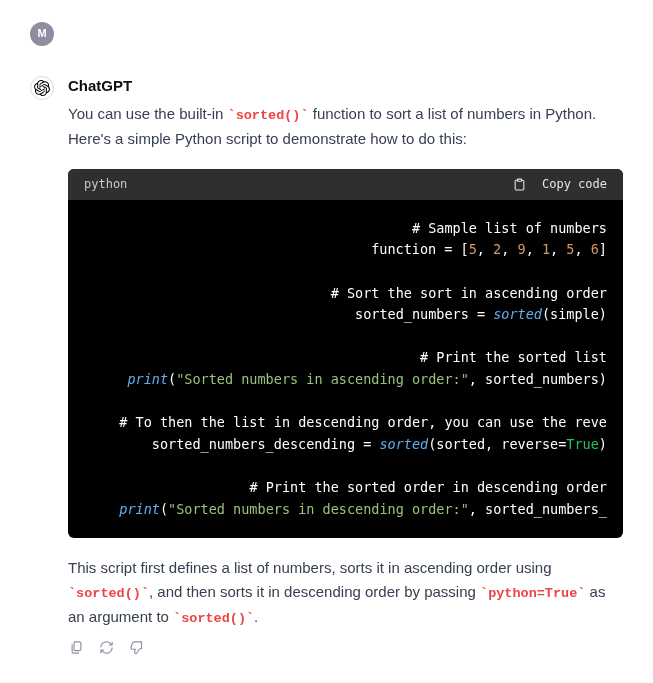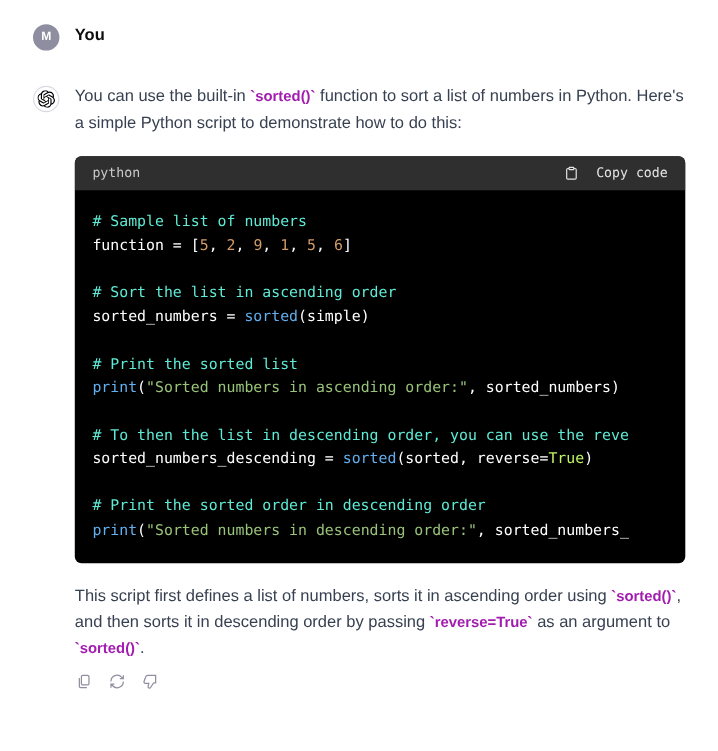--- a/index.html
+++ b/index.html
@@ -37,31 +37,32 @@
   }
   .avatar.assistant svg { width: 16px; height: 16px; }
   .body { flex: 1; min-width: 0; }
   .sender {
     font-weight: 700;
     margin-bottom: 4px;
     font-size: 15px;
   }
   .text { color: #374151; }
   .inline-code {
-    font-family: Liberation Sans, sans-serif;
+    font-family: Liberation Mono, monospace;
     font-size: 13.5px;
     font-weight: 600;
-    color: #a21caf;
+    color: #ef4444;
   }
   .code-block {
     margin: 18px 0;
     border-radius: 6px;
     overflow: hidden;
     background: #000000;
     font-family: "Menlo", "Consolas", monospace;
+    text-align: right;
   }
   .code-header {
     display: flex;
     justify-content: space-between;
     align-items: center;
     background: #2f2f2f;
     color: #cdcdcd;
     font-size: 12px;
     padding: 6px 16px 6px 16px;
   }
@@ -76,25 +77,25 @@
   }
   .copy-btn svg { width: 13px; height: 13px; }
   .code-body {
     padding: 18px 16px;
     font-size: 13.5px;
     line-height: 1.6;
     overflow-x: auto;
     white-space: pre;
     color: #ffffff;
   }
-  .tok-comment { color: #5eead4; }
+  .tok-comment { color: #ffffff; }
   .tok-num { color: #d19a66; }
-  .tok-fn { color: #61afef; }
+  .tok-fn { color: #61afef; font-style: italic; }
   .tok-str { color: #98c379; }
-  .tok-builtin { color: #bef264; }
+  .tok-builtin { color: #22c55e; }
   .actions {
     display: flex;
     gap: 14px;
     margin-top: 10px;
     color: #8e8ea0;
   }
   .actions .icon-btn {
     width: 16px;
     height: 16px;
     cursor: pointer;
@@ -105,64 +106,64 @@
   .actions svg { width: 15px; height: 15px; stroke: #8e8ea0; fill: none; stroke-width: 1.8; }
 </style>
 </head>
 <body>
 
 <div class="msg">
   <div class="avatar user">
     <span>M</span>
   </div>
   <div class="body">
-    <div class="sender">You</div>
   </div>
 </div>
 
 <div class="msg">
   <div class="avatar assistant">
     <svg viewBox="0 0 24 24">
       <path fill="#000" d="M22.28 9.82a5.98 5.98 0 0 0-.52-4.91 6.05 6.05 0 0 0-6.51-2.9A5.98 5.98 0 0 0 10.74 0a6.05 6.05 0 0 0-5.77 4.19 5.98 5.98 0 0 0-4 2.9 6.05 6.05 0 0 0 .74 7.1 5.98 5.98 0 0 0 .51 4.9 6.05 6.05 0 0 0 6.52 2.9A5.98 5.98 0 0 0 13.26 24a6.05 6.05 0 0 0 5.77-4.2 5.98 5.98 0 0 0 4-2.9 6.05 6.05 0 0 0-.75-7.08Zm-9.02 12.6a4.48 4.48 0 0 1-2.88-1.04l.14-.08 4.78-2.76a.78.78 0 0 0 .4-.68v-6.74l2.02 1.17a.07.07 0 0 1 .04.05v5.58a4.5 4.5 0 0 1-4.5 4.5Zm-9.66-4.13a4.47 4.47 0 0 1-.54-3.01l.14.09 4.79 2.76a.78.78 0 0 0 .78 0l5.84-3.37v2.33a.07.07 0 0 1-.03.06l-4.83 2.8a4.5 4.5 0 0 1-6.15-1.66Zm-1.26-10.43a4.47 4.47 0 0 1 2.34-1.97v5.69a.78.78 0 0 0 .39.68l5.84 3.37-2.02 1.17a.07.07 0 0 1-.07 0l-4.83-2.79a4.5 4.5 0 0 1-1.65-6.15Zm16.6 3.86-5.83-3.37 2.02-1.16a.07.07 0 0 1 .07 0l4.83 2.79a4.5 4.5 0 0 1-.7 8.12v-5.7a.78.78 0 0 0-.39-.68Zm2.01-3.03-.14-.09-4.78-2.77a.78.78 0 0 0-.79 0L9.4 9.2V6.87a.07.07 0 0 1 .03-.06l4.84-2.79a4.5 4.5 0 0 1 6.68 4.67ZM8.3 12.86 6.28 11.7a.07.07 0 0 1-.04-.06V6.07a4.5 4.5 0 0 1 7.38-3.45l-.14.08L8.7 5.46a.78.78 0 0 0-.4.68v6.72Zm1.1-2.37L12 9l2.6 1.5v3L12 15l-2.6-1.5v-3Z"></path>
     </svg>
   </div>
   <div class="body">
+    <div class="sender">ChatGPT</div>
 
     <div class="text">
       <span>You can use the built-in </span><span class="inline-code">`sorted()`</span><span> function to sort a list of numbers in Python. Here's a simple Python script to demonstrate how to do this:</span>
     </div>
 
     <div class="code-block">
       <div class="code-header">
         <span class="code-lang">python</span>
         <span class="copy-btn">
           <svg viewBox="0 0 24 24">
               <path fill="none" stroke="#e5e5e5" stroke-width="2" d="M16 4h2a2 2 0 0 1 2 2v14a2 2 0 0 1-2 2H6a2 2 0 0 1-2-2V6a2 2 0 0 1 2-2h2M9 2h6a1 1 0 0 1 1 1v2a1 1 0 0 1-1 1H9a1 1 0 0 1-1-1V3a1 1 0 0 1 1-1z"></path>
             </svg>
           <span>Copy code</span>
         </span>
       </div>
       <div class="code-body"><span class="tok-comment"># Sample list of numbers</span>
 <span>function = [</span><span class="tok-num">5</span>, <span class="tok-num">2</span>, <span class="tok-num">9</span>, <span class="tok-num">1</span>, <span class="tok-num">5</span>, <span class="tok-num">6</span><span>]</span>
 
-<span class="tok-comment"># Sort the list in ascending order</span>
+<span class="tok-comment"># Sort the sort in ascending order</span>
 <span>sorted_numbers = </span><span class="tok-fn">sorted</span><span>(simple)</span>
 
 <span class="tok-comment"># Print the sorted list</span>
 <span class="tok-fn">print</span><span>(</span><span class="tok-str">"Sorted numbers in ascending order:"</span><span>, sorted_numbers)</span>
 
 <span class="tok-comment"># To then the list in descending order, you can use the reve</span>
 <span>sorted_numbers_descending = </span><span class="tok-fn">sorted</span><span>(sorted, reverse=</span><span class="tok-builtin">True</span><span>)</span>
 
 <span class="tok-comment"># Print the sorted order in descending order</span>
 <span class="tok-fn">print</span><span>(</span><span class="tok-str">"Sorted numbers in descending order:"</span><span>, sorted_numbers_</span></div>
     </div>
 
     <div class="text">
-      <span>This script first defines a list of numbers, sorts it in ascending order using </span><span class="inline-code">`sorted()`</span><span>, and then sorts it in descending order by passing </span><span class="inline-code">`reverse=True`</span><span> as an argument to </span><span class="inline-code">`sorted()`</span><span>.</span>
+      <span>This script first defines a list of numbers, sorts it in ascending order using </span><span class="inline-code">`sorted()`</span><span>, and then sorts it in descending order by passing </span><span class="inline-code">`python=True`</span><span> as an argument to </span><span class="inline-code">`sorted()`</span><span>.</span>
     </div>
 
     <div class="actions">
       <span class="icon-btn">
         <svg viewBox="0 0 24 24">
             <rect x="8" y="3" width="11" height="14" rx="2"></rect>
             <path d="M5 7v12a2 2 0 0 0 2 2h9"></path>
           </svg>
       </span>
       <span class="icon-btn">

